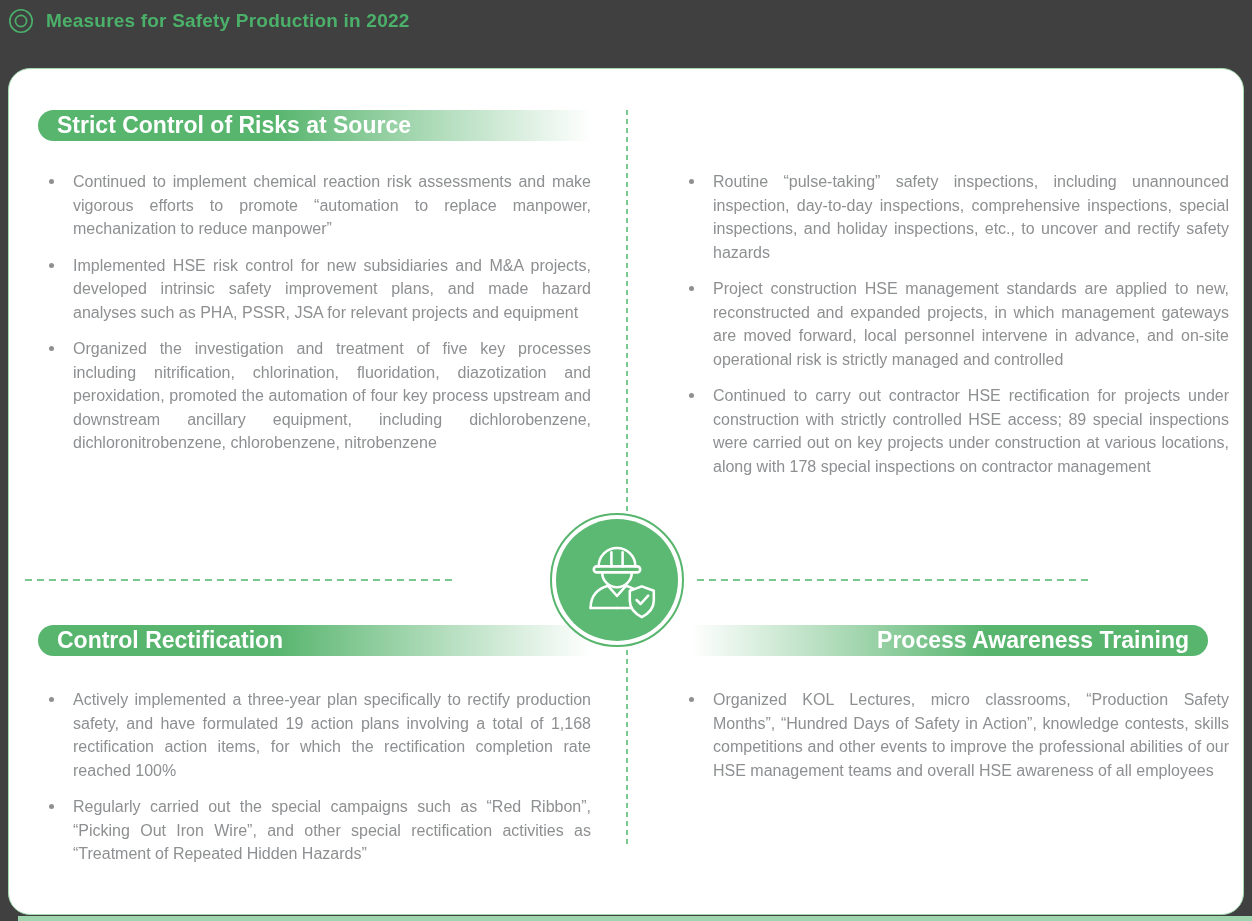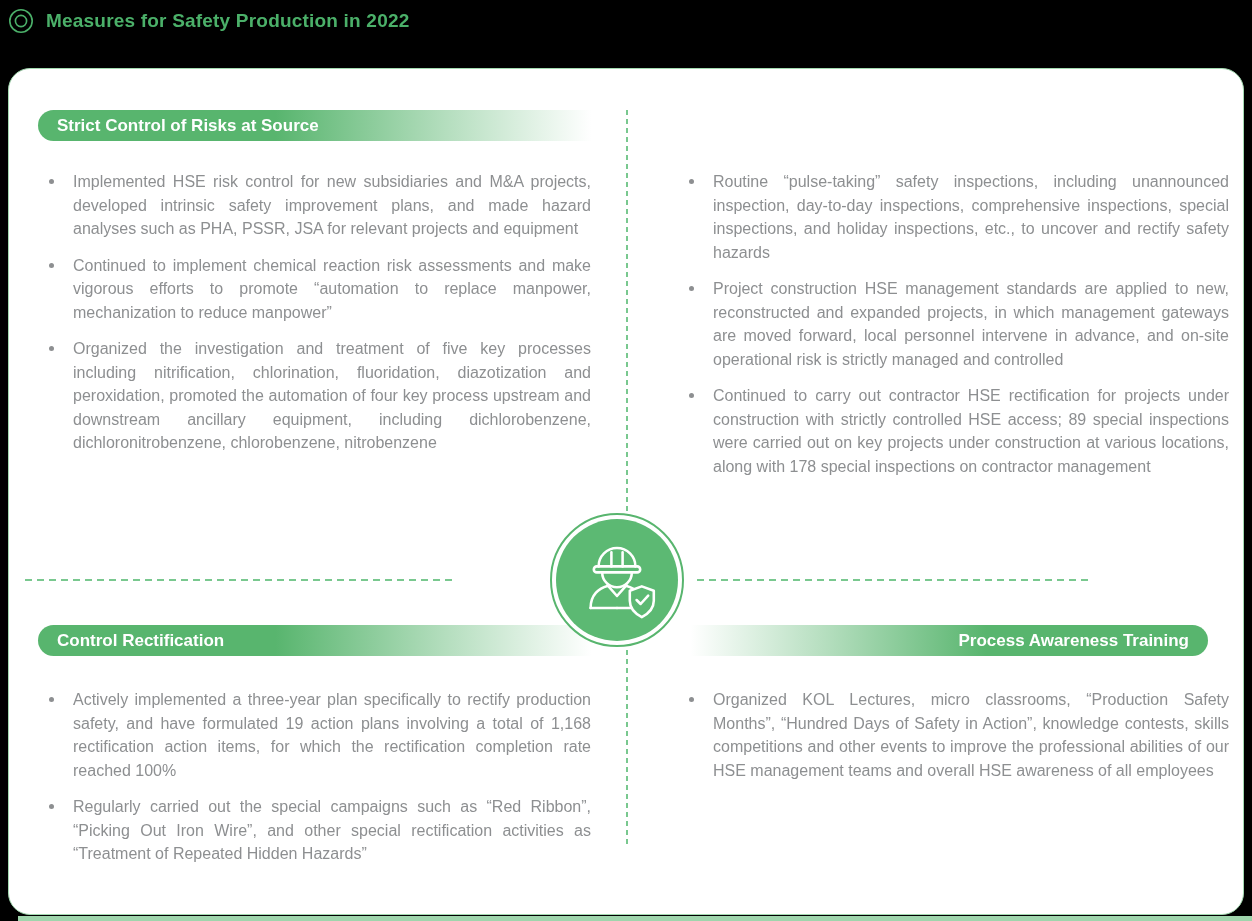--- a/index.html
+++ b/index.html
@@ -1,20 +1,20 @@
 <!DOCTYPE html>
 <html><head>
 <meta charset="utf-8">
 <style>
   html, body { margin: 0; padding: 0; background: #ffffff; }
   .page {
     position: relative;
     width: 1252px;
     height: 921px;
-    background: #000000;
+    background: #404040;
     font-family: "Liberation Sans", "DejaVu Sans", sans-serif;
     overflow: hidden;
   }
 
   
   .title-row {
     position: absolute;
     left: 8px; top: 8px;
     display: flex;
     align-items: center;
@@ -51,21 +51,21 @@
   }
   .hsep-left  { left: 25px;  width: 428px; }
   .hsep-right { left: 697px; width: 396px; }
 
   
   .bar {
     position: absolute;
     height: 31px;
     line-height: 31px;
     color: #ffffff;
-    font-size: 17px;
+    font-size: 23px;
     font-weight: bold;
     white-space: nowrap;
     box-sizing: border-box;
   }
   .bar-left {
     left: 38px; width: 565px;
     border-radius: 16px 0 0 16px;
     padding-left: 19px;
     background: linear-gradient(to right, #58b56e 0%, #58b56e 42%, rgba(88,181,110,0.45) 72%, rgba(88,181,110,0) 98%);
   }
@@ -149,22 +149,22 @@
   <div class="vsep"></div>
   <div class="hsep hsep-left"></div>
   <div class="hsep hsep-right"></div>
 
   <div class="bar bar-left bar-tl">Strict Control of Risks at Source</div>
   <div class="bar bar-left bar-bl">Control Rectification</div>
   <div class="bar bar-right bar-br">Process Awareness Training</div>
 
   <div class="content content-tl">
     <ul>
+      <li>Continued to implement chemical reaction risk assessments and make vigorous efforts to promote “automation to replace manpower, mechanization to reduce manpower”</li>
       <li>Implemented HSE risk control for new subsidiaries and M&amp;A projects, developed intrinsic safety improvement plans, and made hazard analyses such as PHA, PSSR, JSA for relevant projects and equipment</li>
-      <li>Continued to implement chemical reaction risk assessments and make vigorous efforts to promote “automation to replace manpower, mechanization to reduce manpower”</li>
       <li>Organized the investigation and treatment of five key processes including nitrification, chlorination, fluoridation, diazotization and peroxidation, promoted the automation of four key process upstream and downstream ancillary equipment, including dichlorobenzene, dichloronitrobenzene, chlorobenzene, nitrobenzene</li>
     </ul>
   </div>
 
   <div class="content content-tr">
     <ul>
       <li>Routine “pulse-taking” safety inspections, including unannounced inspection, day-to-day inspections, comprehensive inspections, special inspections, and holiday inspections, etc., to uncover and rectify safety hazards</li>
       <li>Project construction HSE management standards are applied to new, reconstructed and expanded projects, in which management gateways are moved forward, local personnel intervene in advance, and on-site operational risk is strictly managed and controlled</li>
       <li>Continued to carry out contractor HSE rectification for projects under construction with strictly controlled HSE access; 89 special inspections were carried out on key projects under construction at various locations, along with 178 special inspections on contractor management</li>
     </ul>

